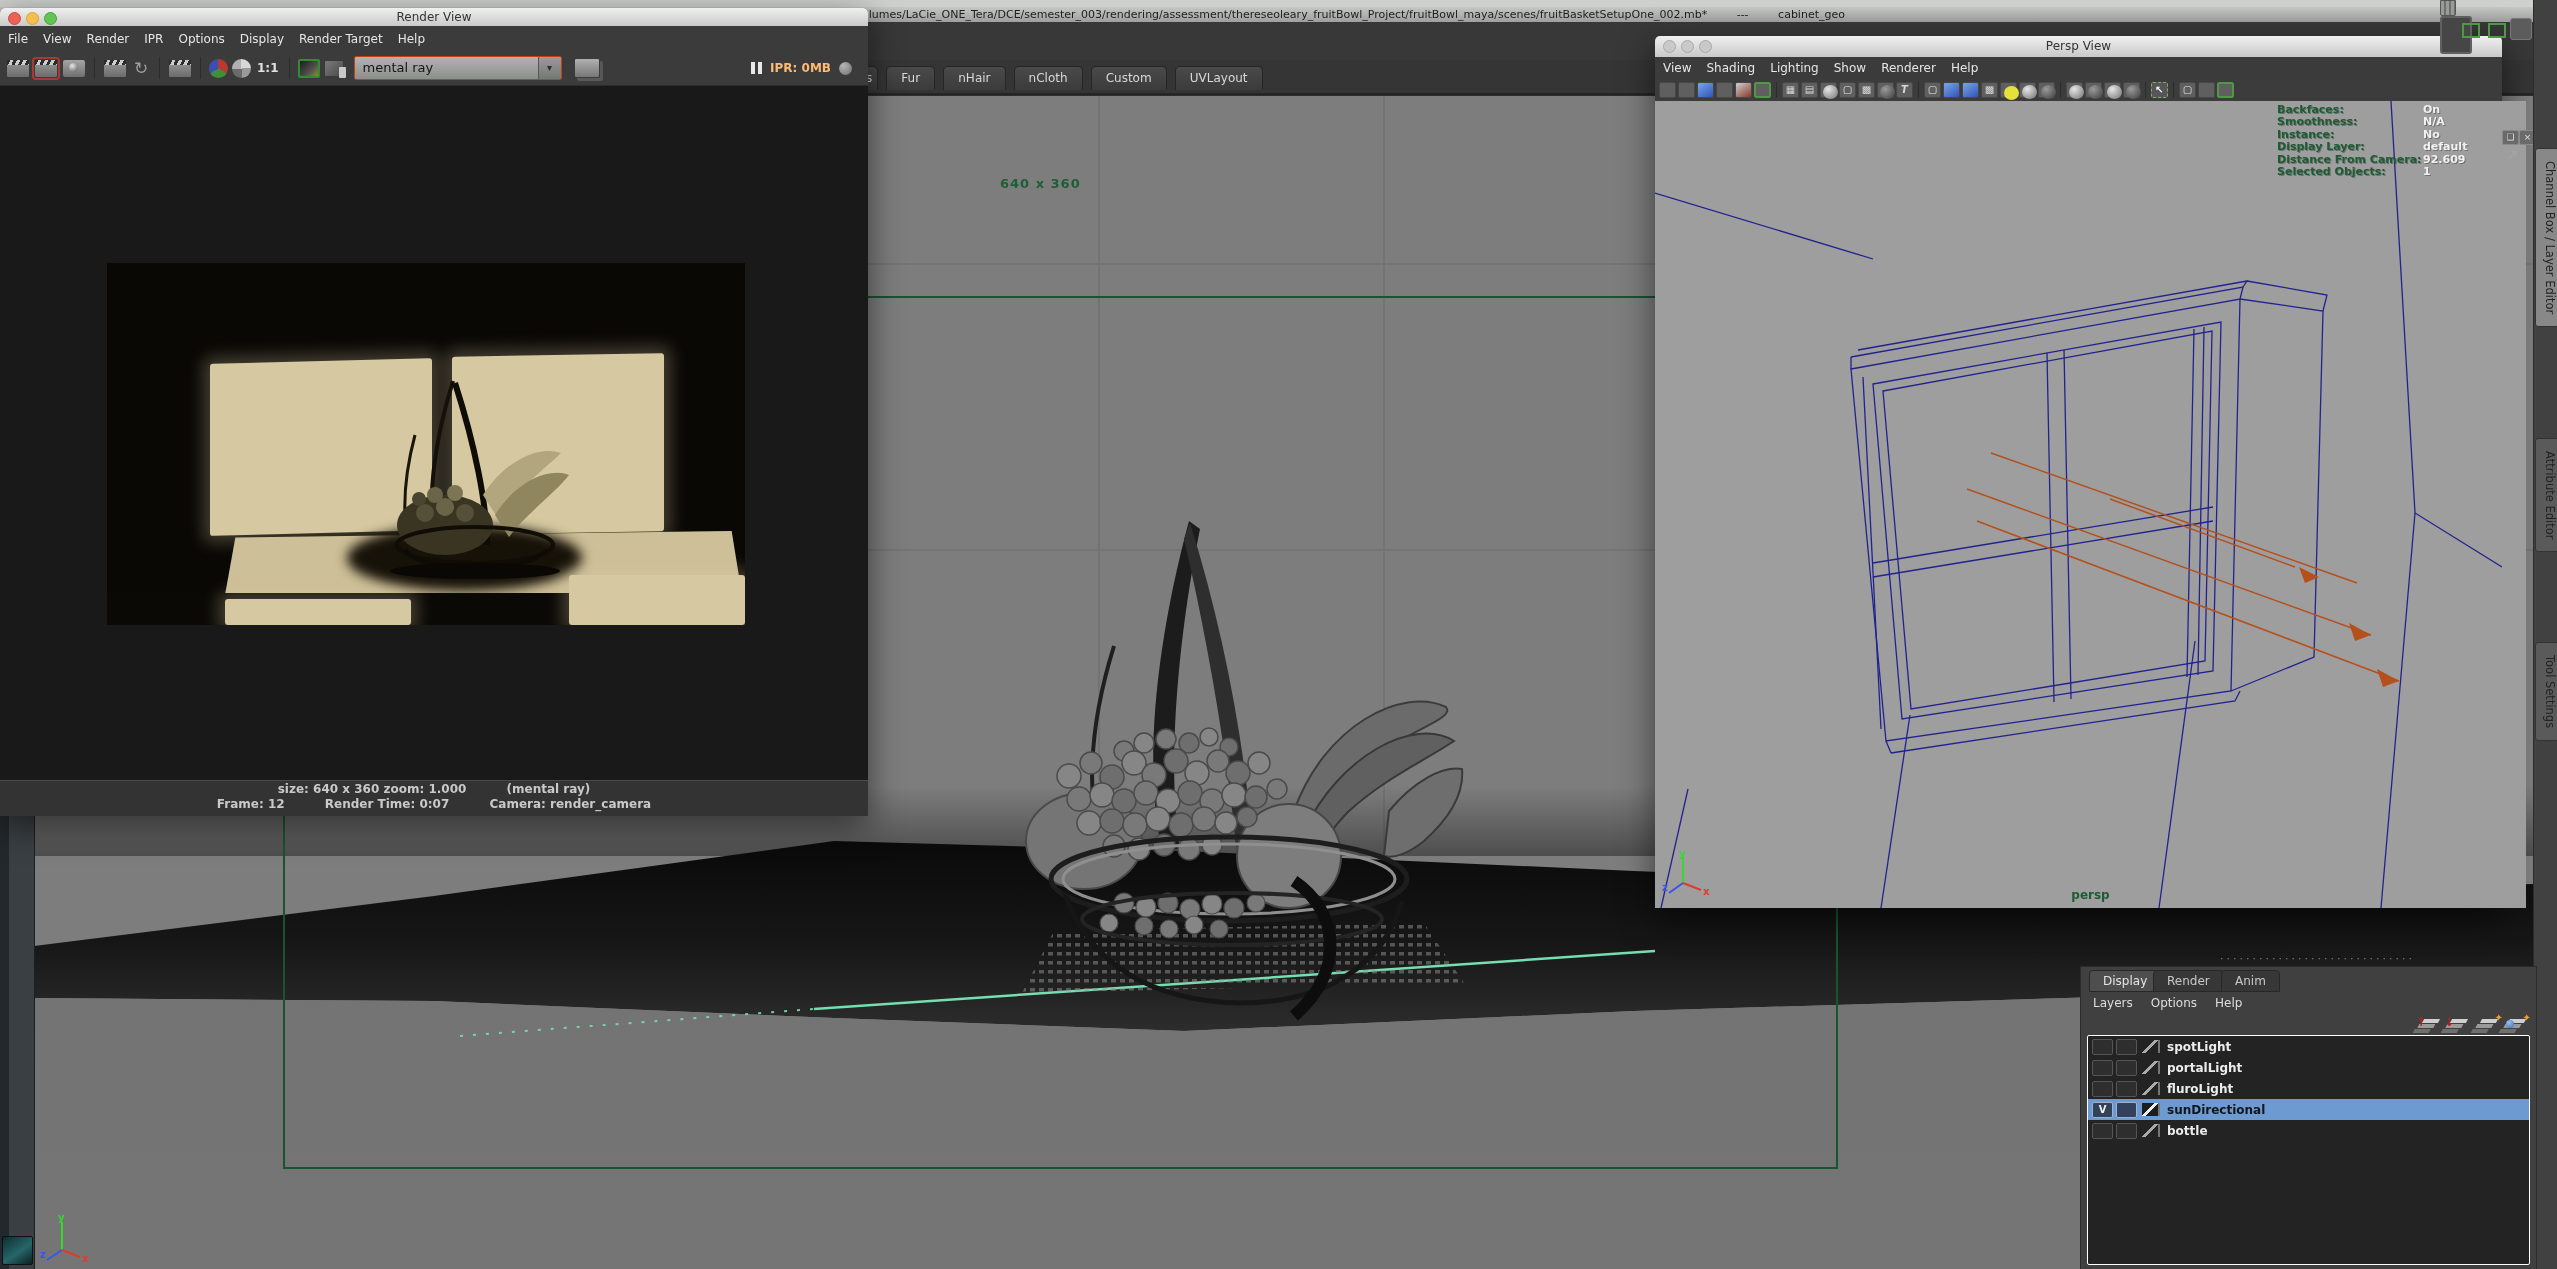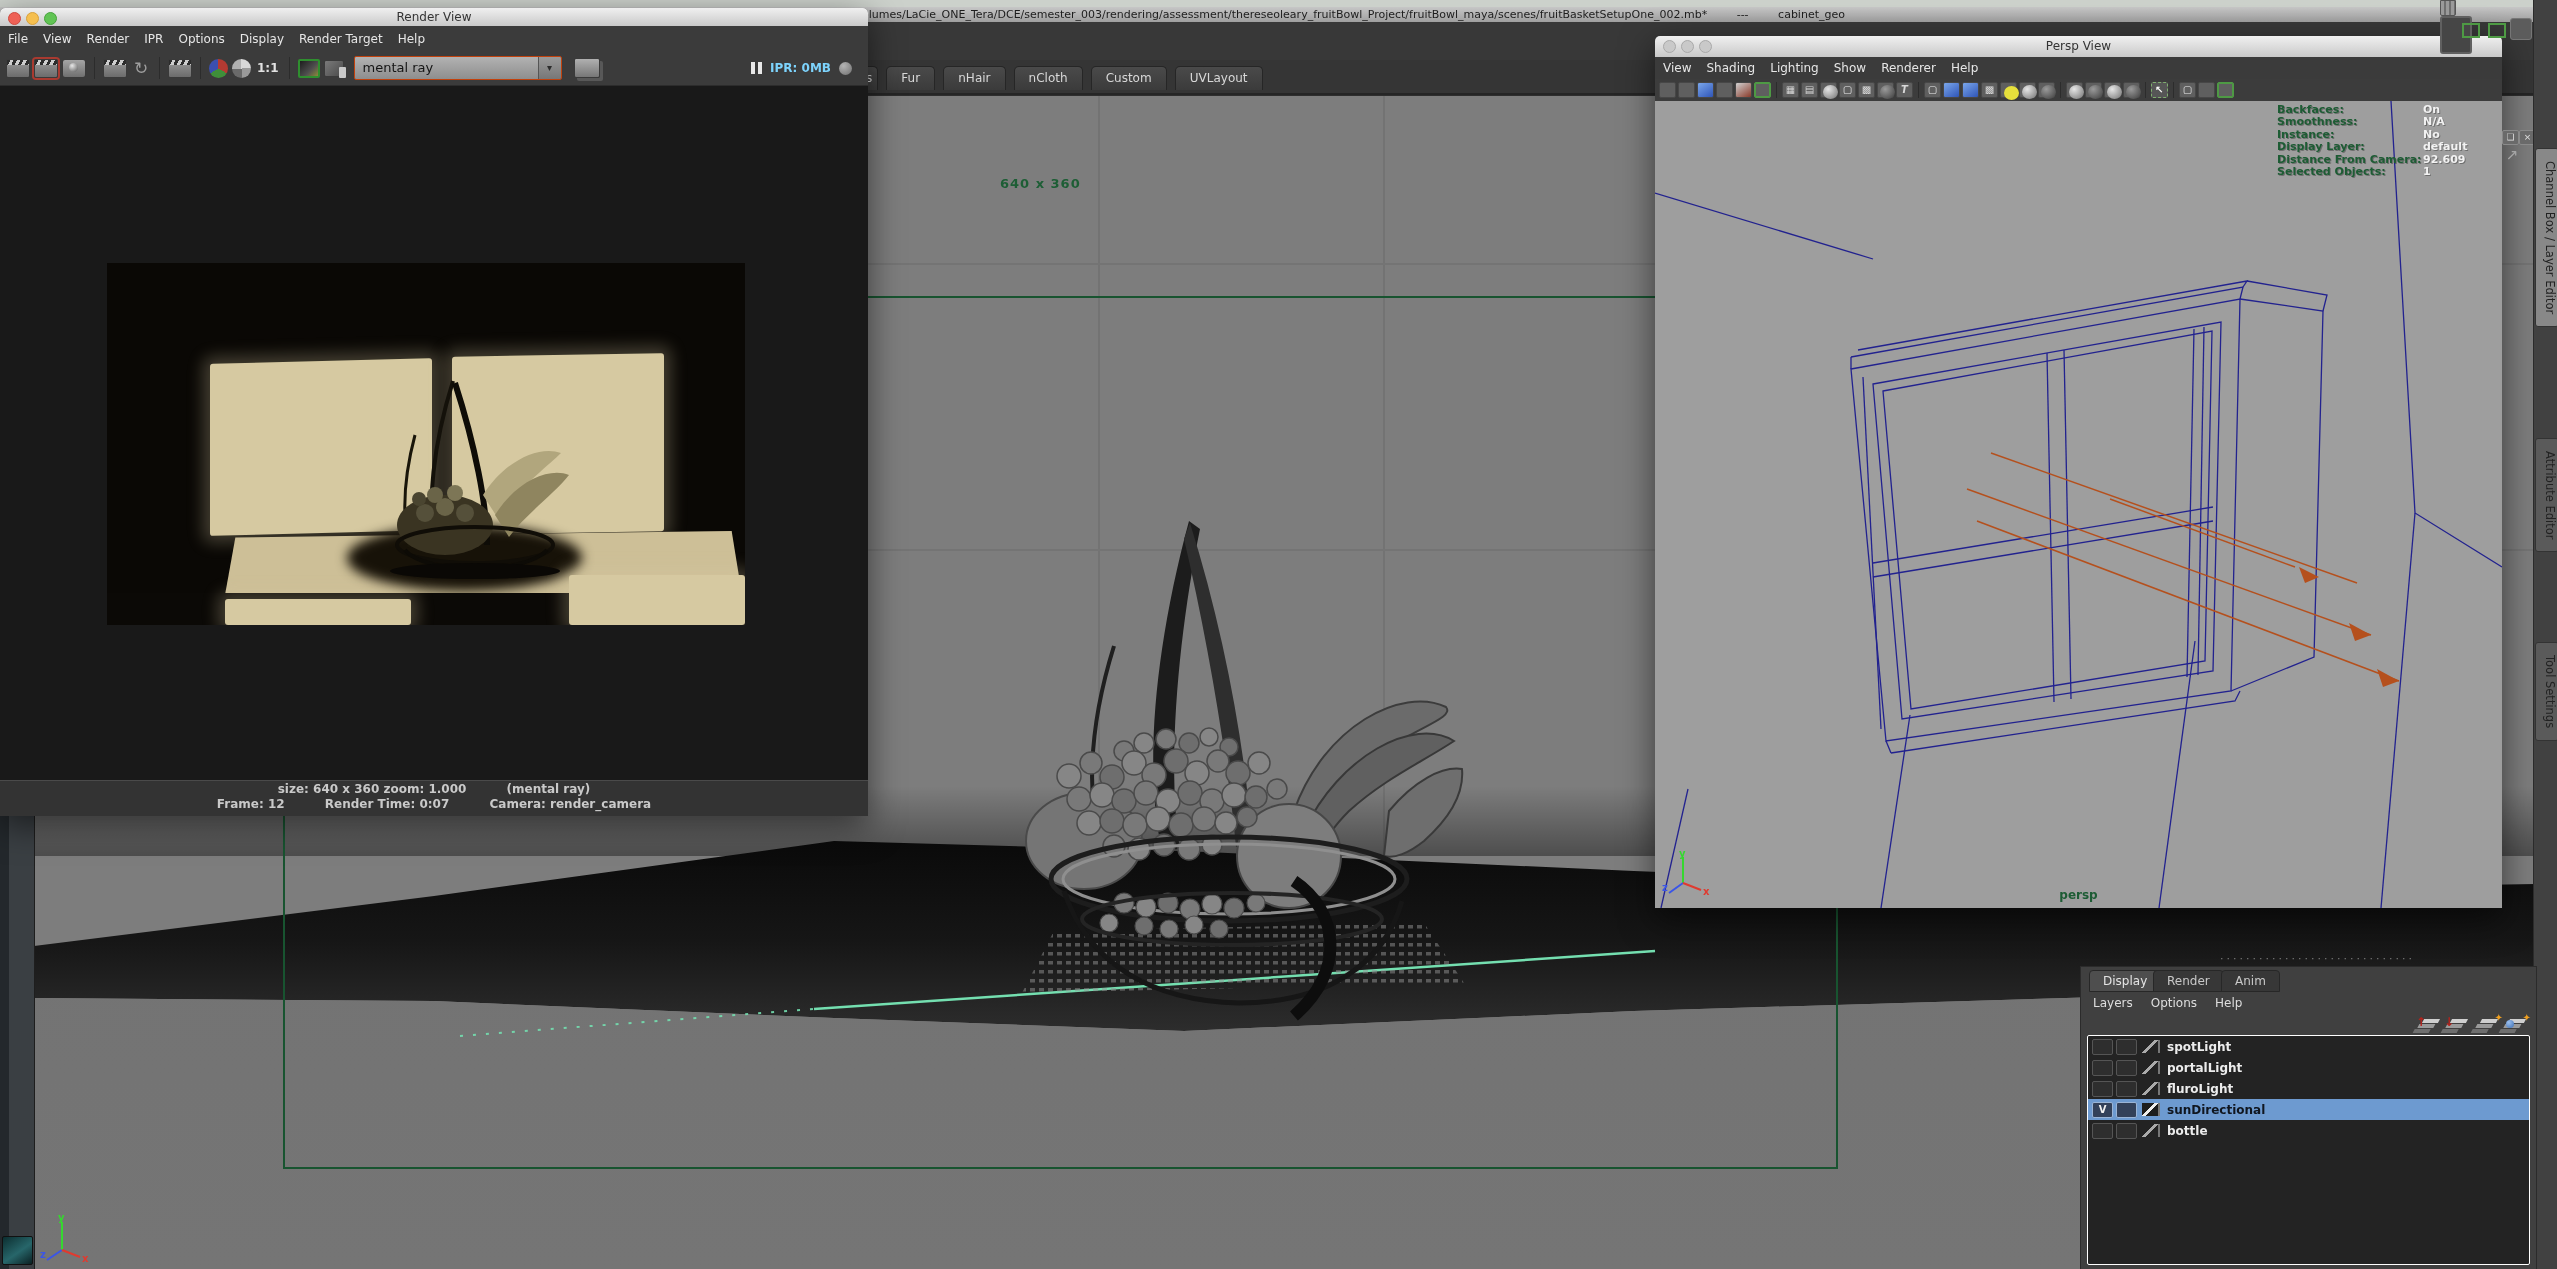--- a/index.html
+++ b/index.html
@@ -78,21 +78,21 @@
   #rv-renderer{display:flex;margin-left:6px;width:206px;height:22px;border:1px solid #c2410c;border-radius:2px;overflow:hidden;}
   #rv-renderer .val{flex:1;background:linear-gradient(#b2b2b2,#8e8e8e);color:#151515;font-size:13px;
                     line-height:22px;padding-left:8px;}
   #rv-renderer .btn{width:22px;background:linear-gradient(#9a9a9a,#777);border-left:1px solid #555;
                     color:#2c2c2c;font-size:10px;text-align:center;line-height:22px;}
   .ri-stack{margin-left:8px;width:24px;height:18px;background:linear-gradient(#b0b0b0,#777);border:1px solid #3a3a3a;
             box-shadow:3px 3px 0 0 #585858;}
   #rv-ipr-zone{margin-left:auto;display:flex;align-items:center;gap:8px;padding-right:10px;}
   .pause-bars{display:inline-flex;gap:3px;}
   .pause-bars i{width:4px;height:12px;background:#e8e8e8;}
-  #rv-ipr-label{color:#7dd3fc;font-size:12px;font-weight:700;}
+  #rv-ipr-label{color:#fdba74;font-size:12px;font-weight:700;}
   .gray-dot{width:13px;height:13px;border-radius:50%;background:radial-gradient(circle at 35% 30%,#b5b5b5,#6f6f6f);}
   #rv-canvas{left:0;top:78px;width:868px;height:694px;background:#191919;overflow:hidden;}
   #render-image{left:107px;top:177px;width:638px;height:362px;background:#0a0805;overflow:hidden;}
   .lightpatch{background:#d6c9a1;border-radius:3px;box-shadow:0 0 16px 7px rgba(214,201,160,.28);}
   #ri-counter{left:118px;top:268px;width:517px;height:64px;background:#cdbf97;
               clip-path:polygon(2% 10%,98% 0,100% 100%,0 100%);box-shadow:0 0 14px 5px rgba(205,191,151,.25);}
   #ri-counter-shadow{left:240px;top:262px;width:235px;height:66px;background:#171208;border-radius:50%;filter:blur(6px);}
   #ri-front{left:0;top:330px;width:638px;height:32px;background:#0b0906;}
   #rv-status{left:0;top:772px;width:868px;height:35px;background:#333;border-top:1px solid #4a4a4a;
              color:#c9c9c9;font-size:12px;font-weight:700;text-align:center;}
@@ -115,21 +115,21 @@
   .pi-ball::after{content:"";position:absolute;inset:2px;border-radius:50%;background:radial-gradient(circle at 35% 30%,#e6e6e6,#707070);}
   .pi-balldark::after{content:"";position:absolute;inset:2px;border-radius:50%;background:radial-gradient(circle at 35% 30%,#9a9a9a,#3a3a3a);}
   .pi-yellow::after{content:"";position:absolute;inset:3px;border-radius:50%;background:#e6e03c;}
   .pi-blue{background:linear-gradient(145deg,#7aa6ea,#2f55b8);}
   .pi-cubeo::after{content:"▢";color:#e8e8e8;}
   .pi-green{border-color:#4e9a44;box-shadow:inset 0 0 0 1px #4e9a44;}
   .pi-red{background:linear-gradient(145deg,#d0d0d0,#8a3a2a);}
   .pi-cursor{background:#565656;border:1px dashed #7fae6f;}
   .pi-cursor::after{content:"↖";color:#fff;font-weight:700;}
   .pi-sep{width:1px;height:16px;background:#2c2c2c;margin:0 3px;flex:none;}
-  #pv-canvas{left:0;top:65px;width:847px;height:807px;background:#9e9e9e;overflow:hidden;}
+  #pv-canvas{left:0;top:65px;width:847px;height:807px;background:#9e9e9e;overflow:hidden;padding-left:24px;}
   .hud-row{position:absolute;white-space:nowrap;font-size:11px;font-weight:700;line-height:12.4px;
            text-shadow:1px 1px 0 rgba(0,0,0,.3);}
   .hud-row .lbl{color:#1d5c34;}
   .hud-row .val{position:absolute;left:146px;color:#f2f2f2;}
   #pv-cam-label{left:0;right:0;bottom:6px;text-align:center;color:#1d5c34;font-size:12px;font-weight:700;}
 
   
   #dock-strip{left:2533px;top:0;width:24px;height:1269px;background:#414141;border-left:1px solid #2b2b2b;}
   .dock-tab{position:absolute;left:1px;width:20px;padding:12px 1px;writing-mode:vertical-rl;
             font-size:11.5px;color:#222;background:#5a5a5a;border:1px solid #333;border-radius:3px;text-align:center;}

